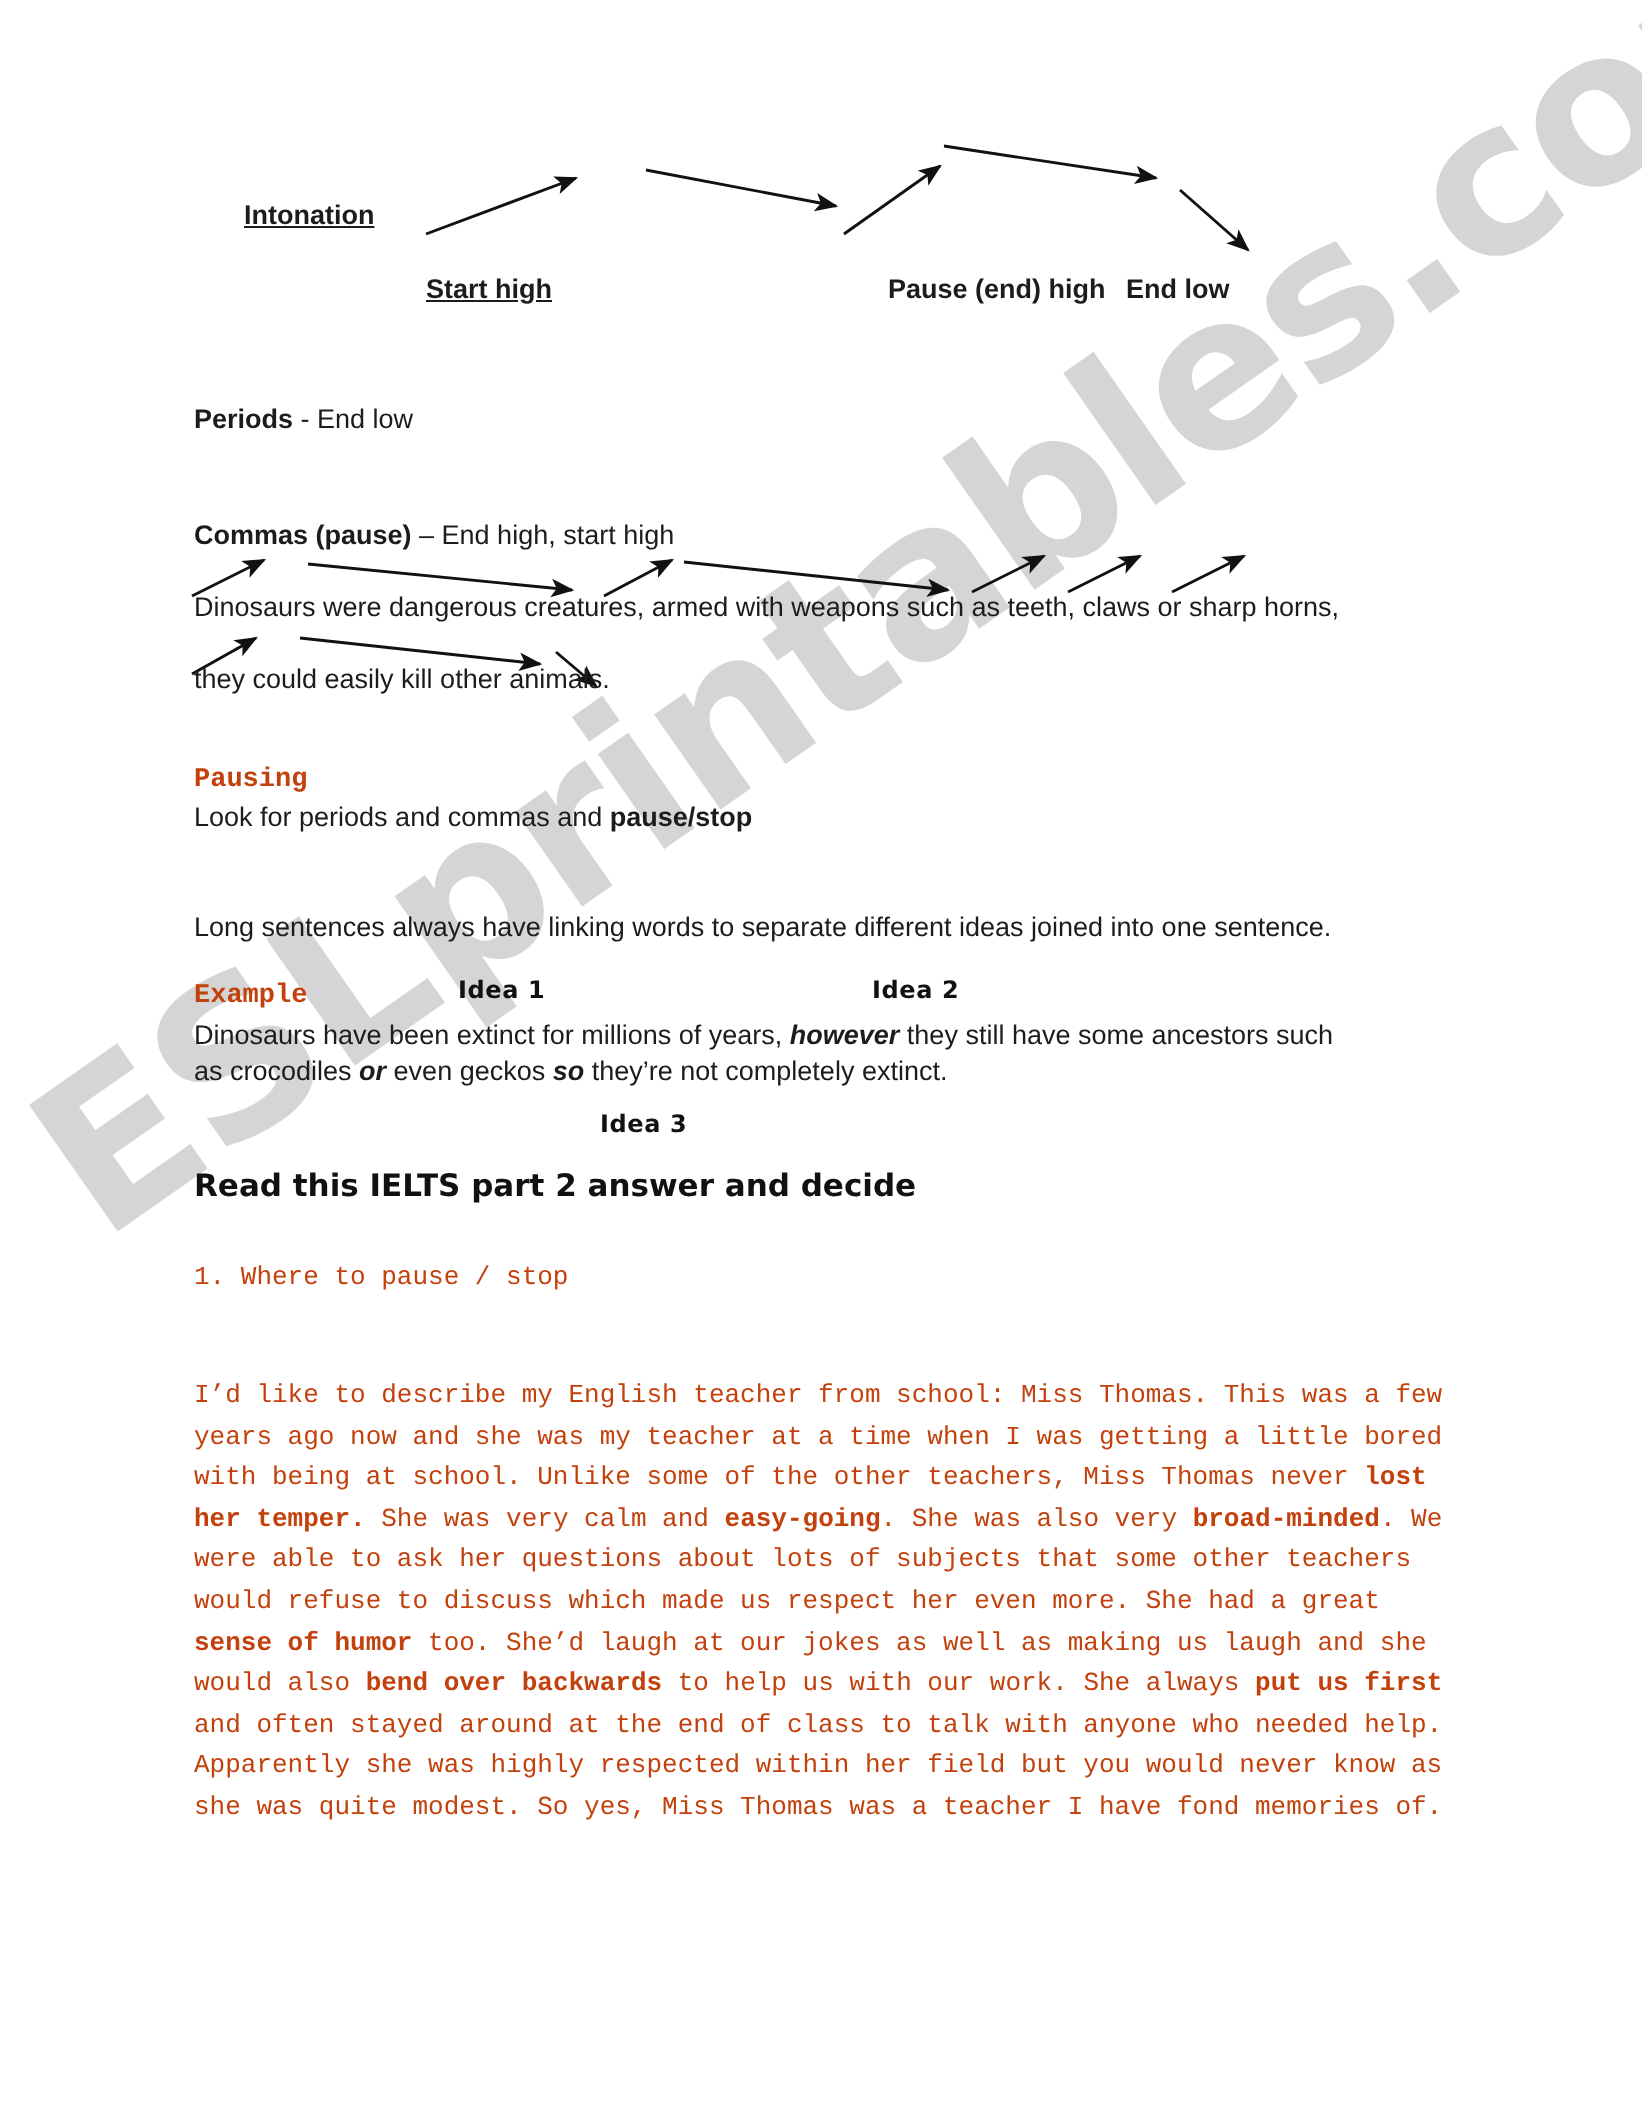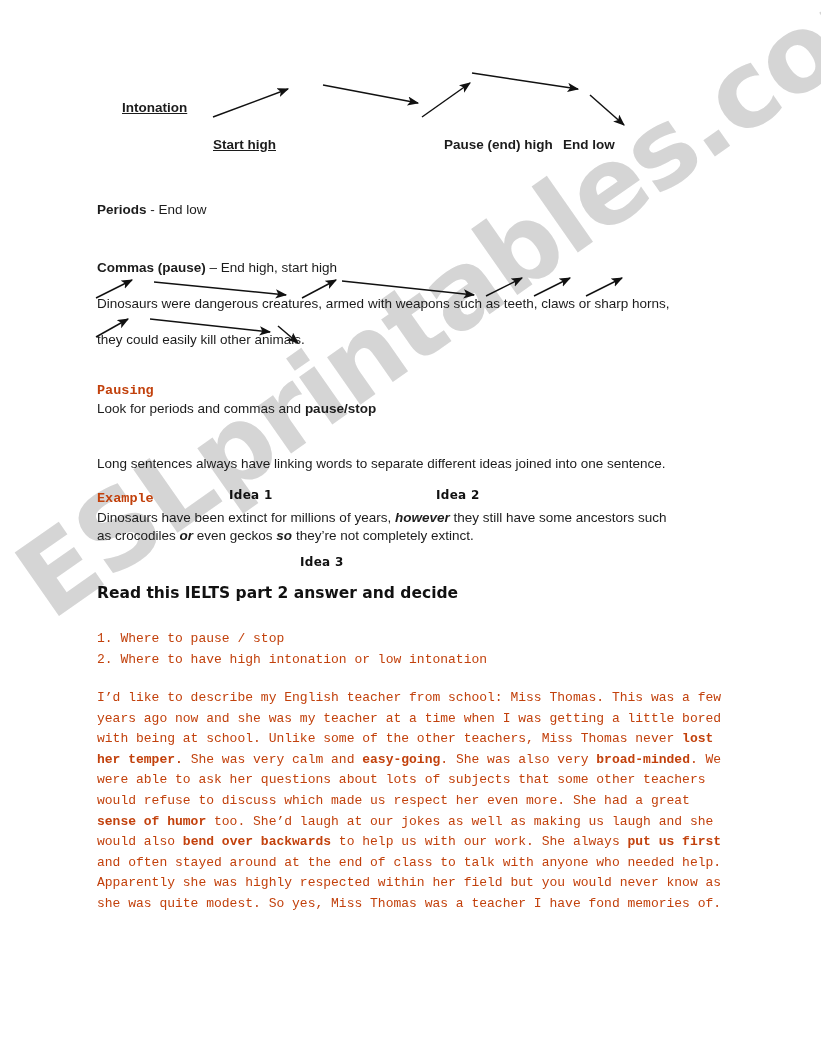--- a/index.html
+++ b/index.html
@@ -173,18 +173,17 @@
 
     <div class="abs arial" style="left:97px; top:527px;">
       <span>as crocodiles </span><span class="bi">or</span><span> even geckos </span><span class="bi">so</span><span> they’re not completely extinct.</span>
     </div>
 
     <div class="abs idea-label" style="left:300px; top:555px;">Idea  3</div>
 
     <div class="abs heading-title" style="left:97px; top:584px;">Read this IELTS part 2 answer and decide</div>
 
     <div class="abs calibri" style="left:97px; top:629px;">1. Where to pause / stop</div>
-    <div class="abs calibri" style="left:97px; top:650px;">2. Where to have high intonation or low intonation</div>
 
     <div class="abs calibri" id="answer-passage" style="left:97px; top:688px; width:629px; text-align:left; line-height:20.6px;"><span>I’d like to describe my English teacher from school: Miss Thomas. This was a few years ago now and she was my teacher at a time when I was getting a little bored with being at school. Unlike some of the other teachers, Miss Thomas never </span><span style="font-weight: bold;">lost her temper.</span><span> She was very calm and </span><span style="font-weight: bold;">easy-going</span><span>. She was also very </span><span style="font-weight: bold;">broad-minded</span><span>. We were able to ask her questions about lots of subjects that some other teachers would refuse to discuss which made us respect her even more. She had a great </span><span style="font-weight: bold;">sense of humor</span><span> too. She’d laugh at our jokes as well as making us laugh and she would also </span><span style="font-weight: bold;">bend over backwards</span><span> to help us with our work. She always </span><span style="font-weight: bold;">put us first</span><span> and often stayed around at the end of class to talk with anyone who needed help. Apparently she was highly respected within her field but you would never know as she was quite modest. So yes, Miss Thomas was a teacher I have fond memories of.</span></div>
 
   </div>
 </div>
 
 </body></html>

